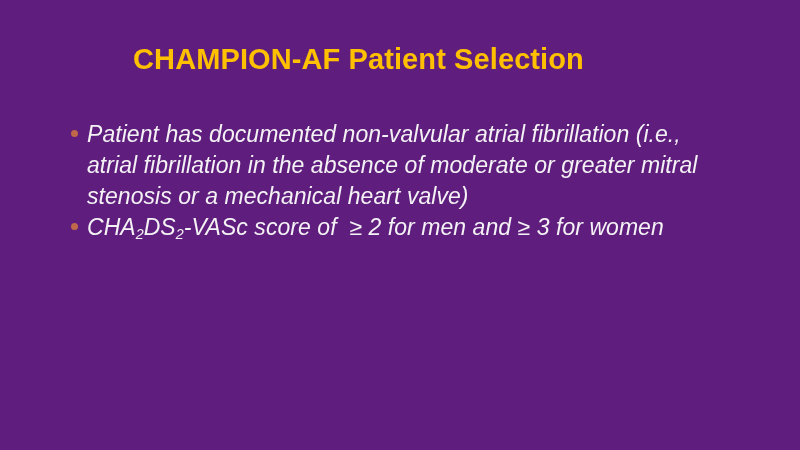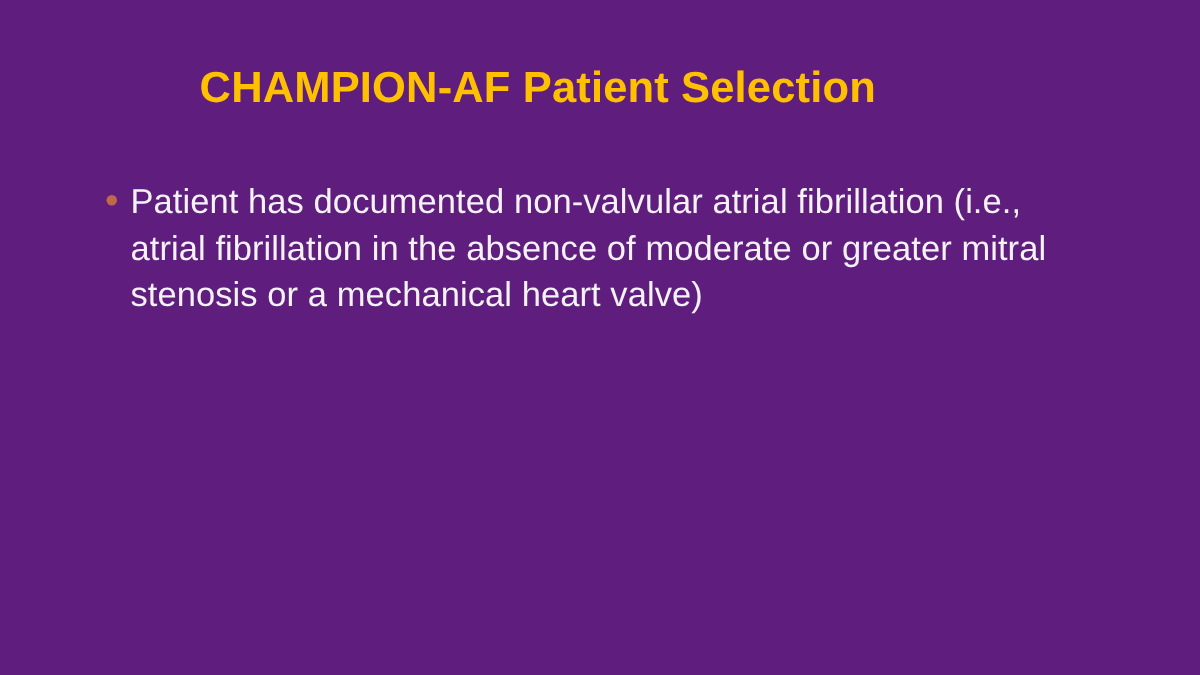--- a/index.html
+++ b/index.html
@@ -40,20 +40,21 @@
     width: 660px;
   }
   .bullet-item {
     position: relative;
     padding-left: 19px;
     color: #F4F2F5;
     font-size: 23px;
     line-height: 31px;
     letter-spacing: 0.05px;
     margin: 0 0 0 0;
+    font-style: italic;
   }
   .bullet-dot {
     position: absolute;
     left: 3px;
     top: 11px;
     width: 7px;
     height: 7px;
     border-radius: 50%;
     background: #C0694A;
   }
@@ -76,16 +77,20 @@
 
   <div id="slide-title">CHAMPION-AF Patient Selection</div>
 
   <div id="body-list">
 
     <div class="bullet-item">
       <span class="bullet-dot"></span>
       <span class="bullet-text">Patient has documented non-valvular atrial fibrillation (i.e., atrial fibrillation in the absence of moderate or greater mitral stenosis or a mechanical heart valve)</span>
     </div>
 
+    <div class="bullet-item">
+      <span class="bullet-dot"></span>
+      <span class="bullet-text"><span>CHA</span><sub>2</sub><span>DS</span><sub>2</sub><span class="nowrap-seg">-VASc score of  ≥ 2 for men and ≥ 3 for women</span></span>
+    </div>
 
 
   </div>
 </div>
 
 </body></html>

